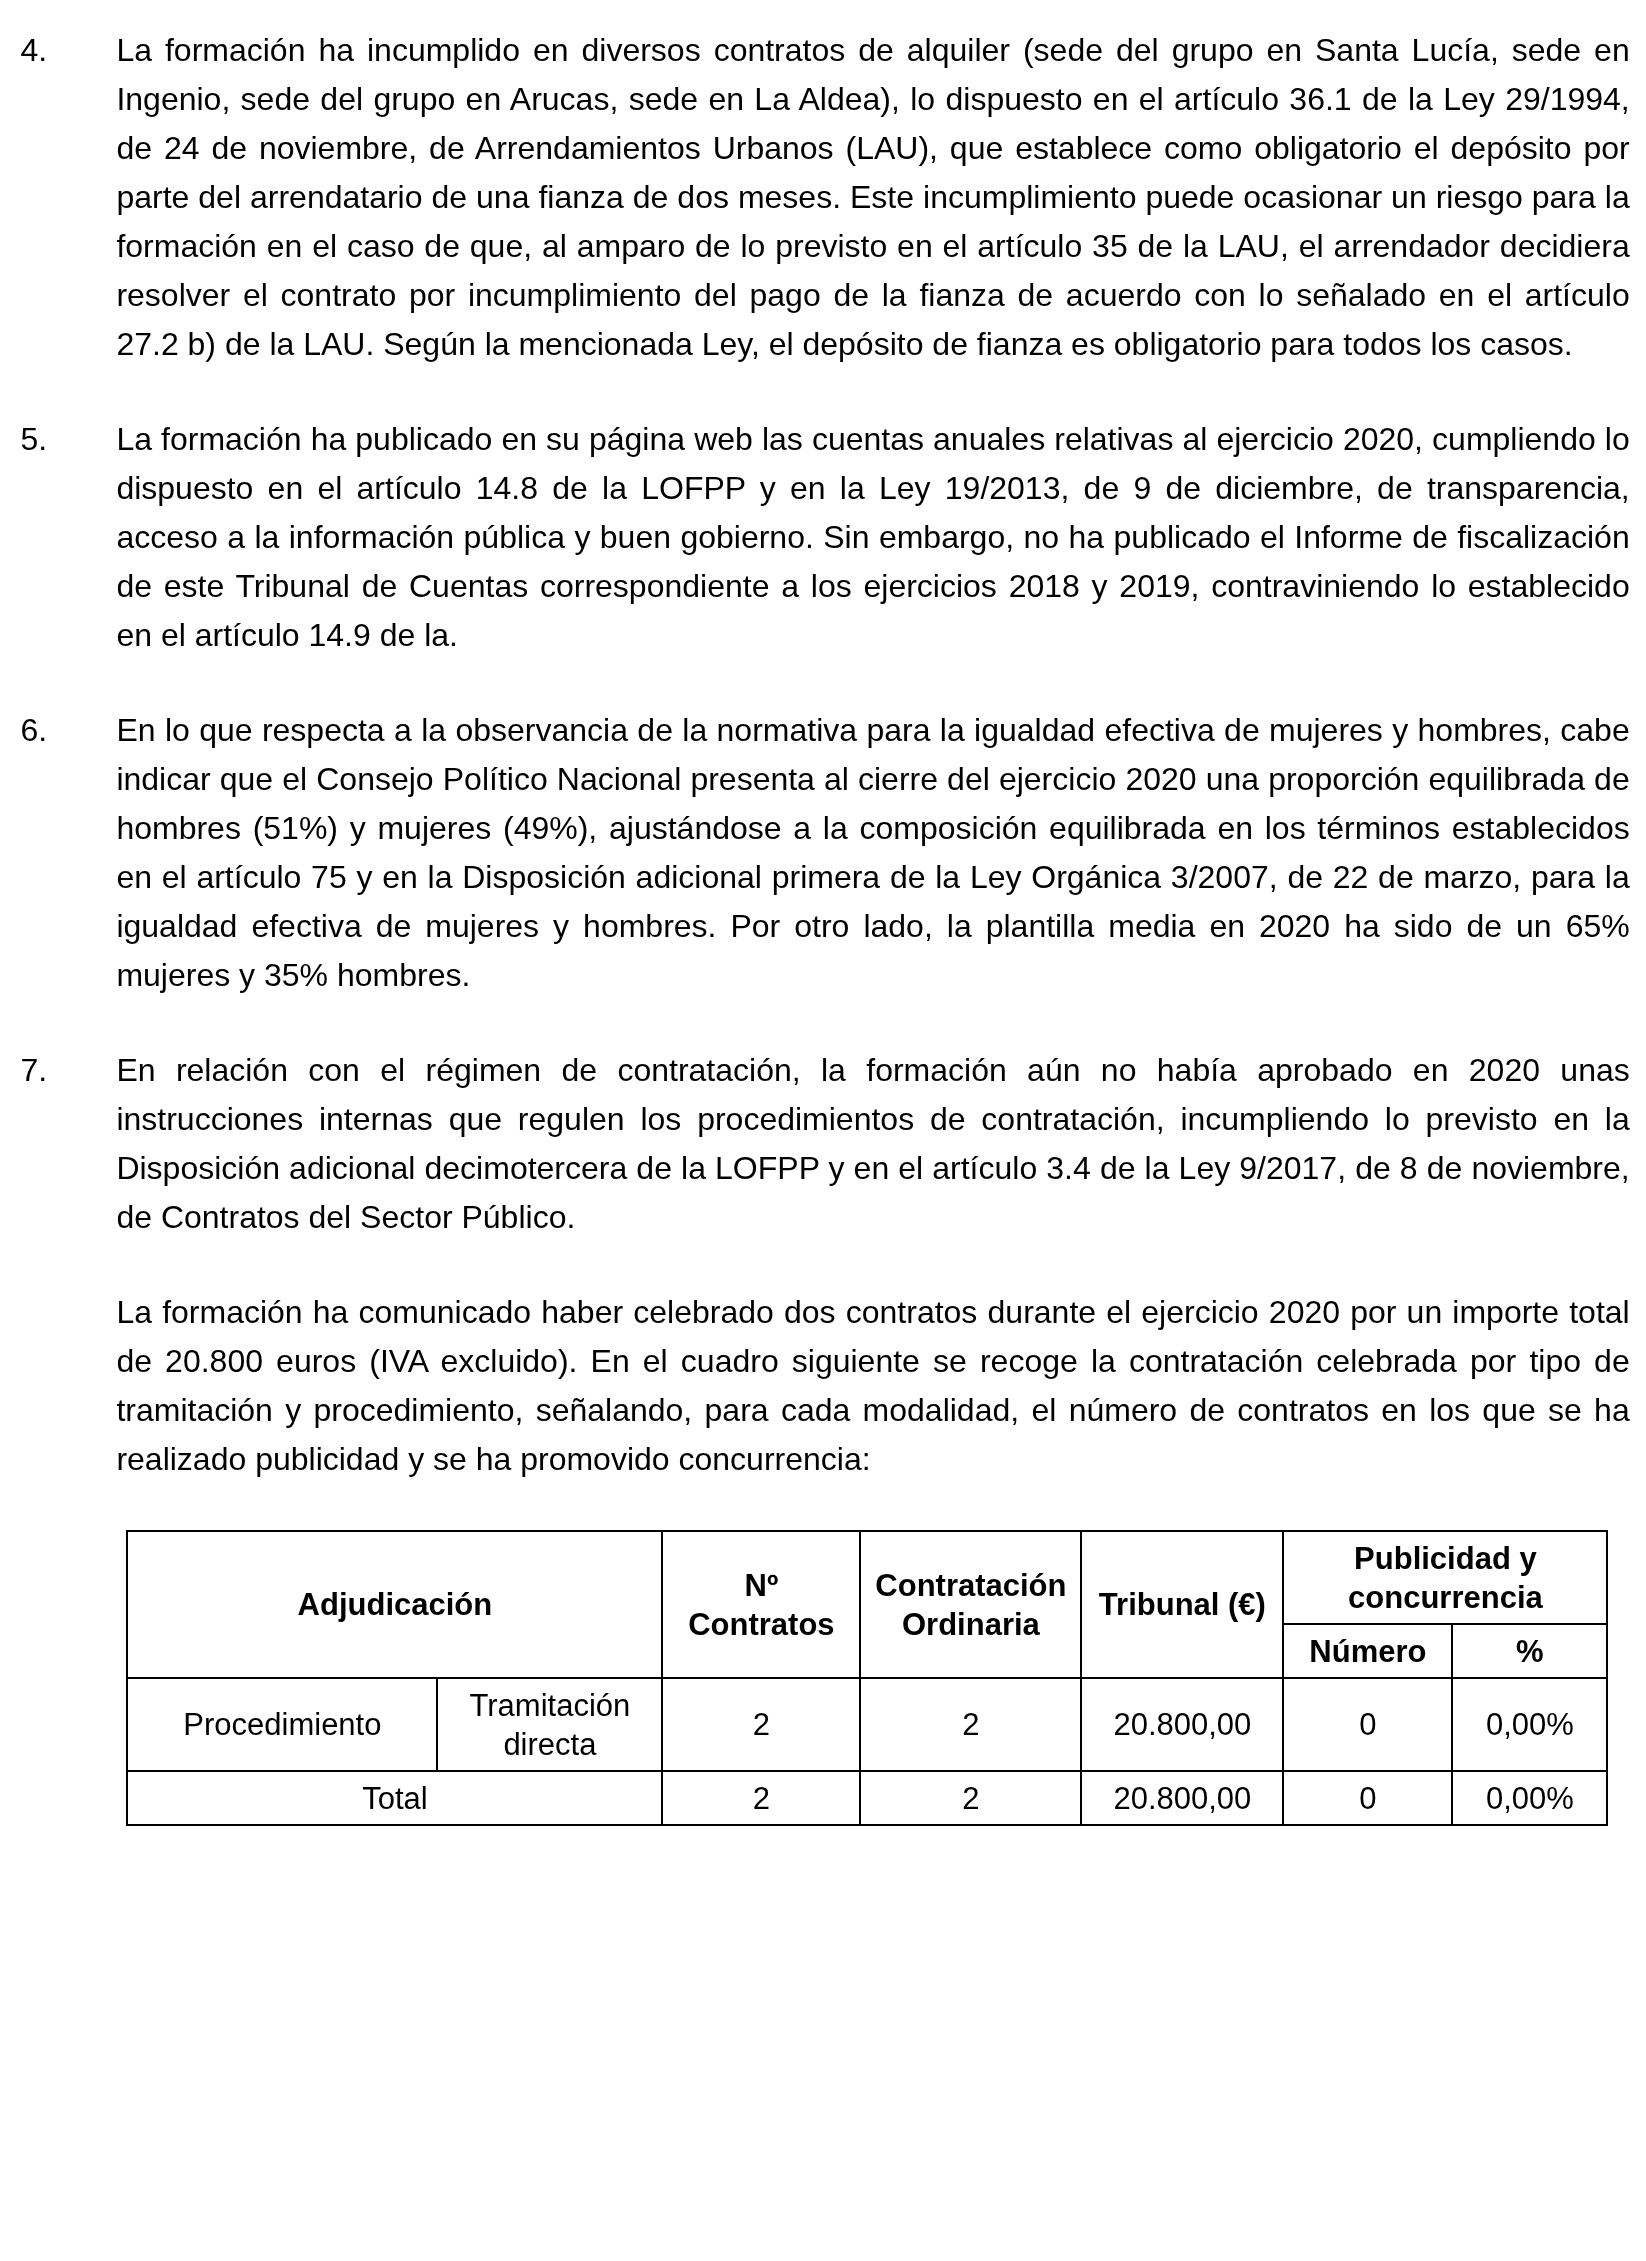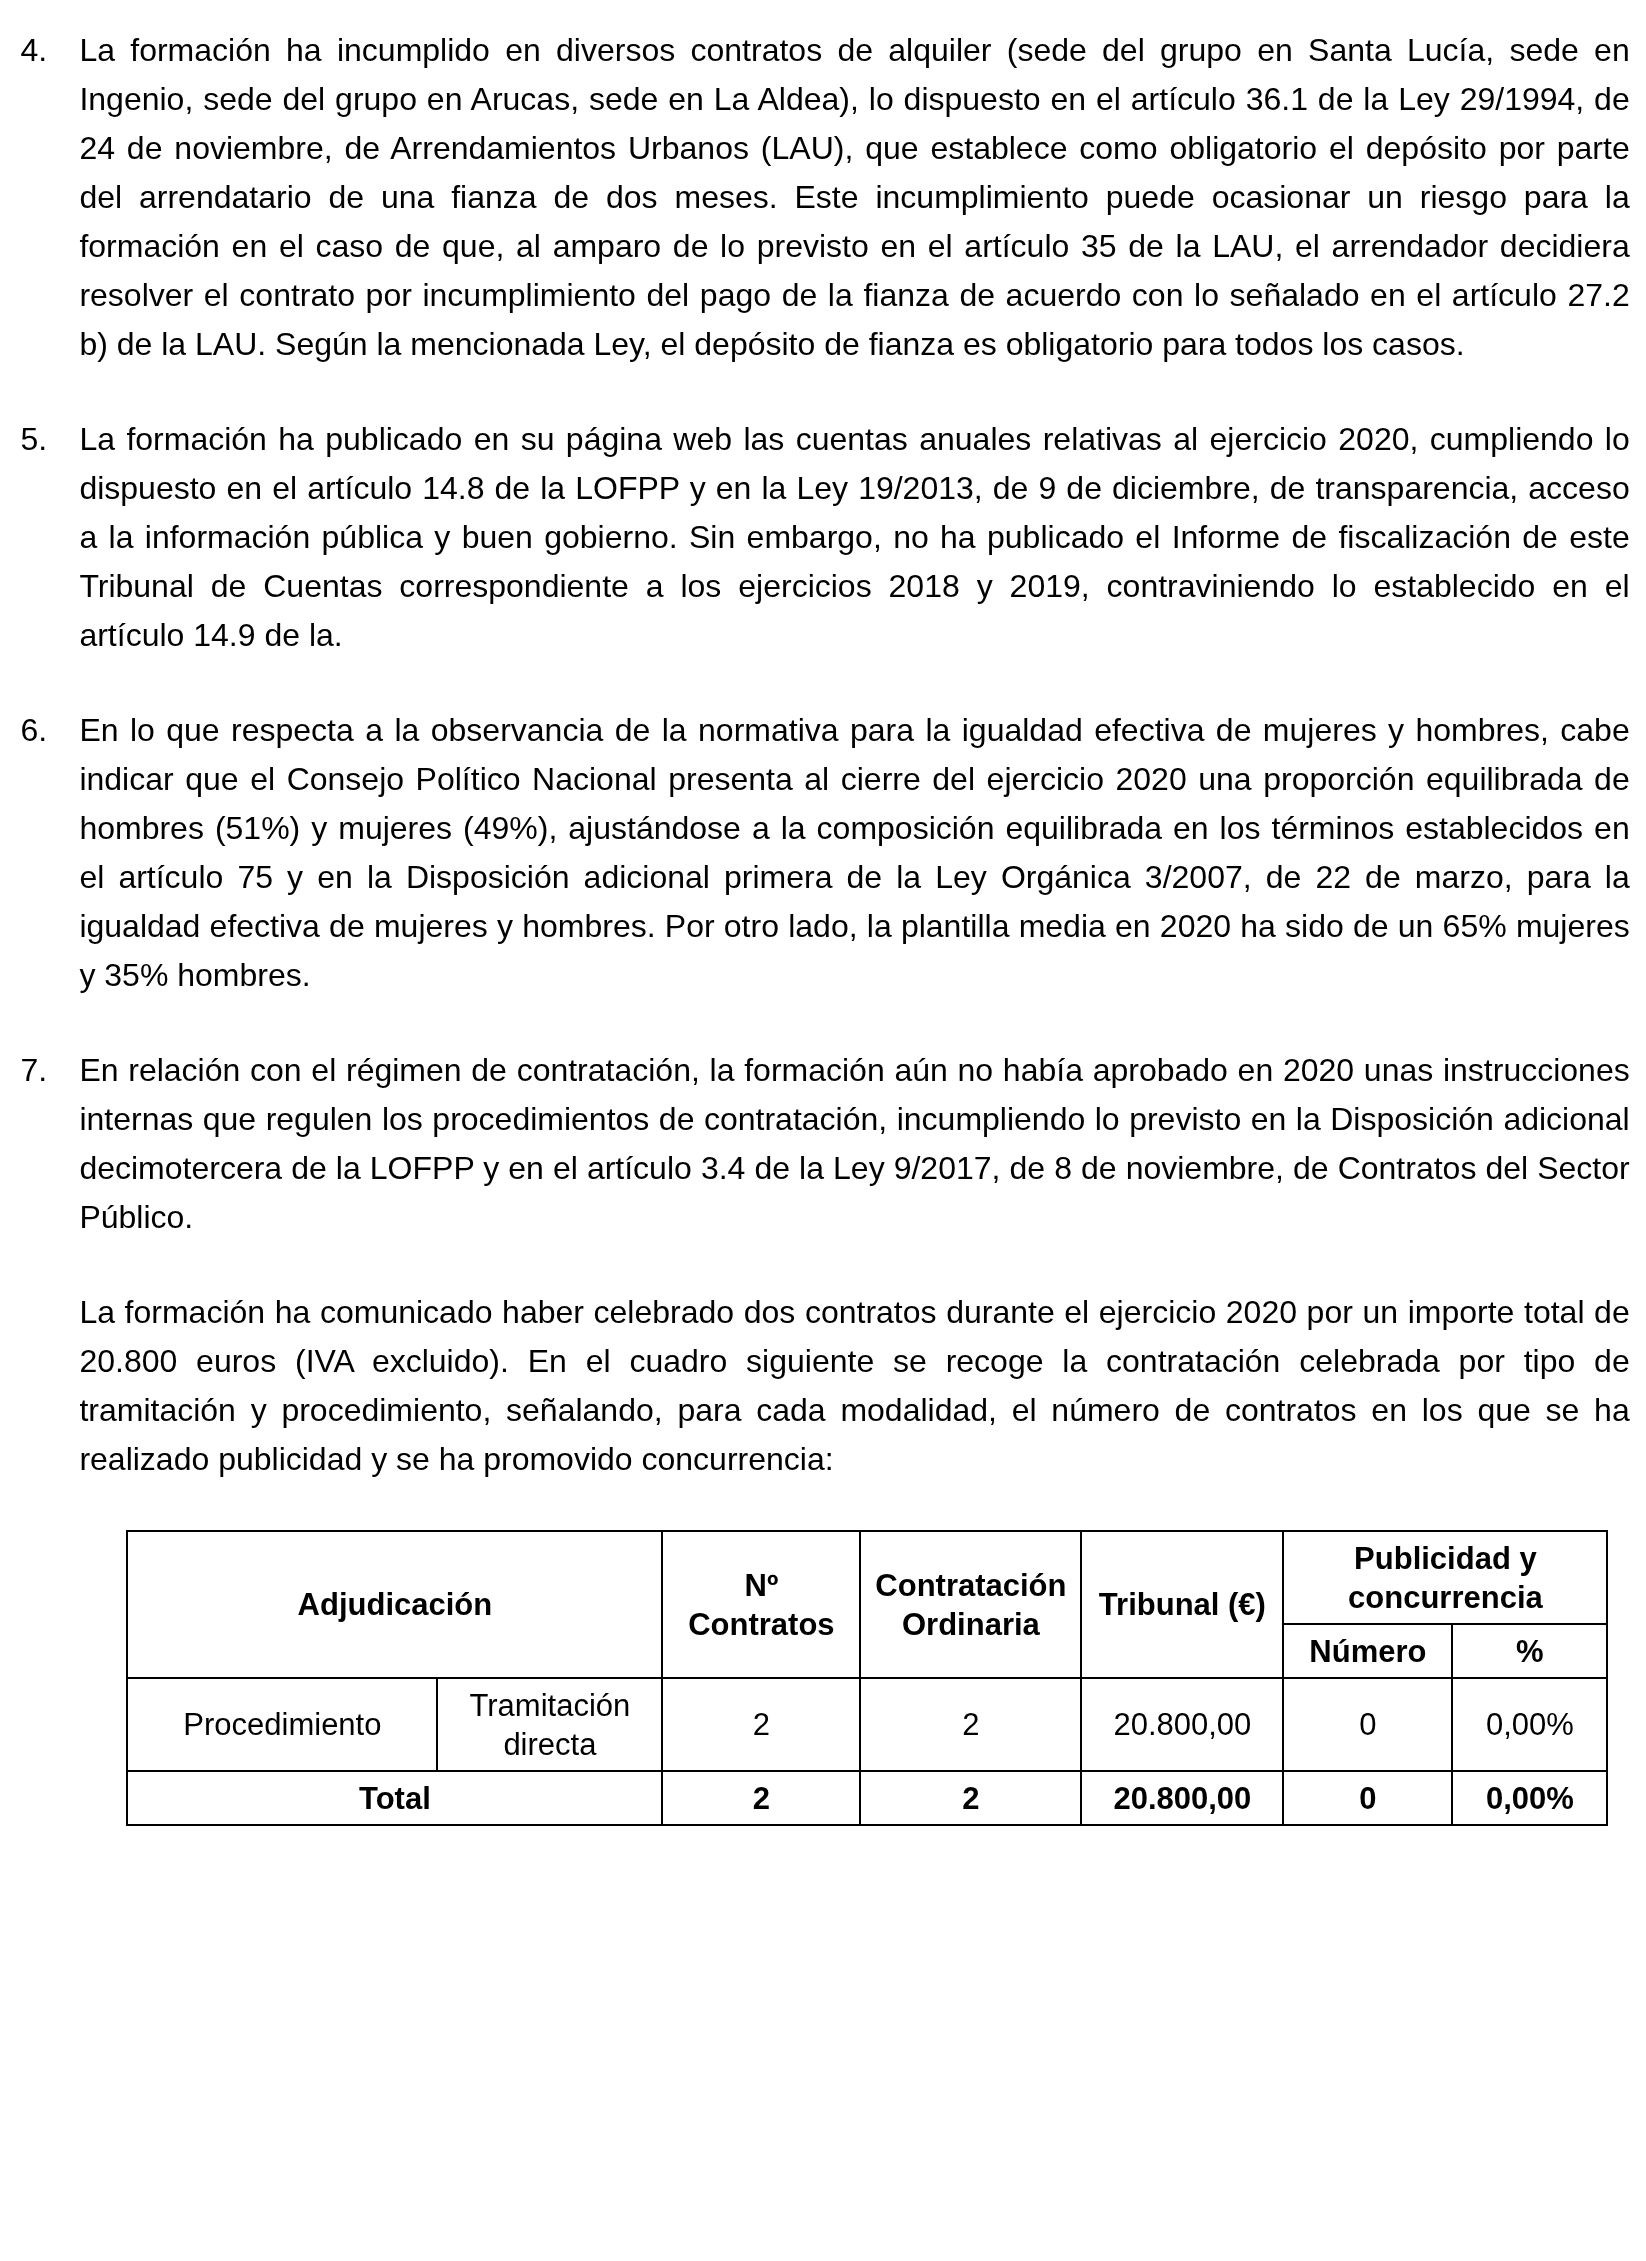--- a/index.html
+++ b/index.html
@@ -25,20 +25,21 @@
     width: 59px;
     font-size: 32px;
     line-height: 49px;
   }
   .para-body {
     flex: 1;
     font-size: 32px;
     line-height: 49px;
     text-align: justify;
     text-justify: inter-word;
+    margin-left: 37px;
   }
   .para-body b { font-weight: normal; }
 
   table.contract {
     border-collapse: collapse;
     table-layout: fixed;
     width: 1478px;
     margin-left: 106px;
     margin-top: 8.1px;
   }
@@ -46,21 +47,21 @@
     border: 2.4px solid #000000;
     text-align: center;
     vertical-align: middle;
     padding: 6.5px 8.1px;
     font-size: 31px;
     line-height: 39px;
     overflow: hidden;
   }
   .contract th { font-weight: bold; }
   .contract td { font-weight: normal; }
-  .contract tr.total-row td { font-weight: bold; }
+  .contract tr.total-row td { font-weight: normal; }
 </style>
 </head>
 <body>
 
 <main class="page">
 
   <section id="paragraphs">
       <div class="para">
         <div class="para-num">4.</div>
         <div class="para-body"><span>La formación ha incumplido en diversos contratos de alquiler (sede del grupo en Santa Lucía, sede en Ingenio, sede del grupo en Arucas, sede en La Aldea), lo dispuesto en el artículo 36.1 de la Ley 29/1994, de 24 de noviembre, de Arrendamientos Urbanos (LAU), que establece como obligatorio el depósito por parte del arrendatario de una fianza de dos meses. Este incumplimiento puede ocasionar un riesgo para la formación en el caso de que, al amparo de lo previsto en el artículo 35 de la LAU, el arrendador decidiera resolver el contrato por incumplimiento del pago de la fianza de acuerdo con lo señalado en el artículo 27.2 b) de la LAU. Según la mencionada Ley, el depósito de fianza es obligatorio para todos los casos.</span></div>

